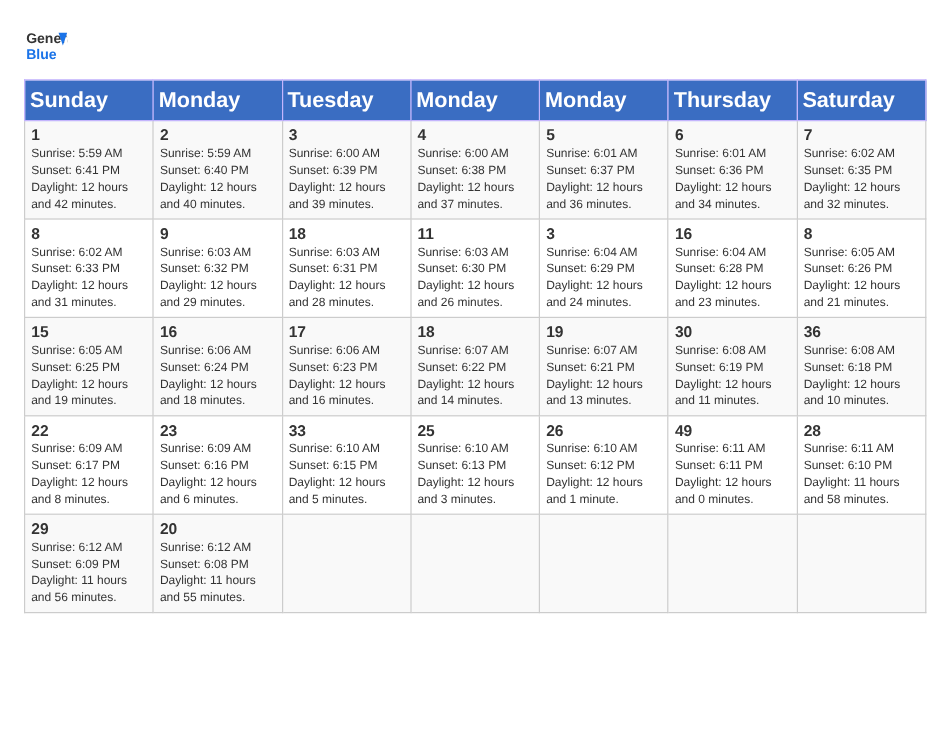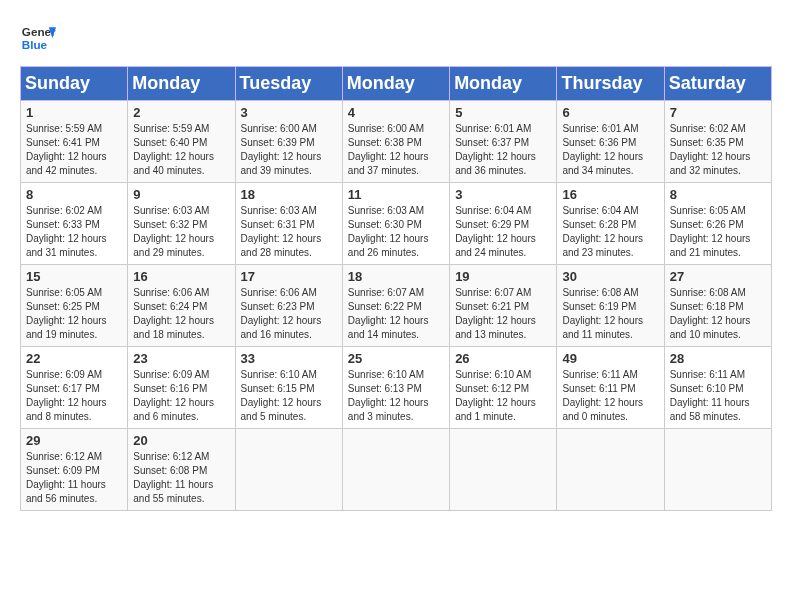--- a/index.html
+++ b/index.html
@@ -183,21 +183,21 @@
       </td>
         <td>
         <span class="day-num">19</span>
         <span class="day-info">Sunrise: 6:07 AM<br>Sunset: 6:21 PM<br>Daylight: 12 hours and 13 minutes.</span>
       </td>
         <td>
         <span class="day-num">30</span>
         <span class="day-info">Sunrise: 6:08 AM<br>Sunset: 6:19 PM<br>Daylight: 12 hours and 11 minutes.</span>
       </td>
         <td>
-        <span class="day-num">27</span>
+        <span class="day-num">36</span>
         <span class="day-info">Sunrise: 6:08 AM<br>Sunset: 6:18 PM<br>Daylight: 12 hours and 10 minutes.</span>
       </td>
       </tr>
       <tr>
         <td>
         <span class="day-num">22</span>
         <span class="day-info">Sunrise: 6:09 AM<br>Sunset: 6:17 PM<br>Daylight: 12 hours and 8 minutes.</span>
       </td>
         <td>
         <span class="day-num">23</span>

